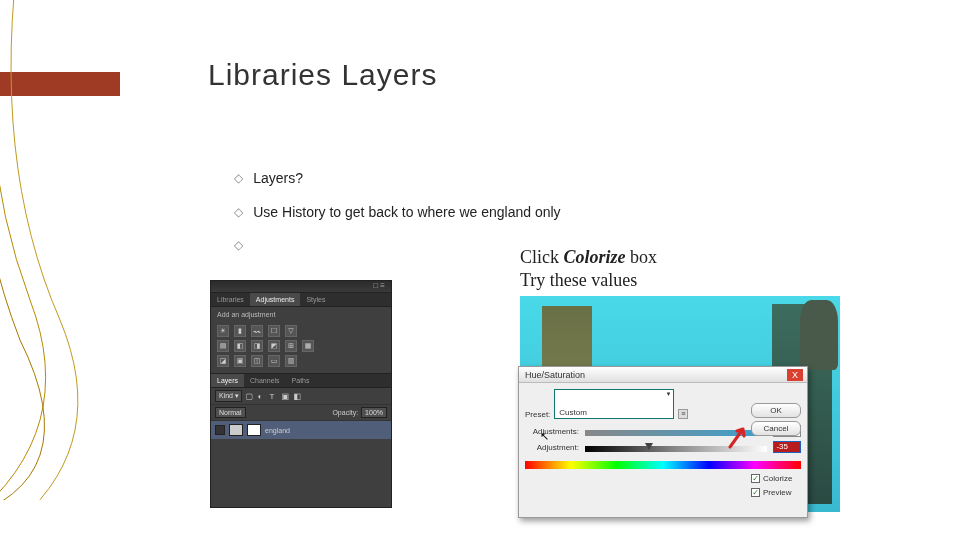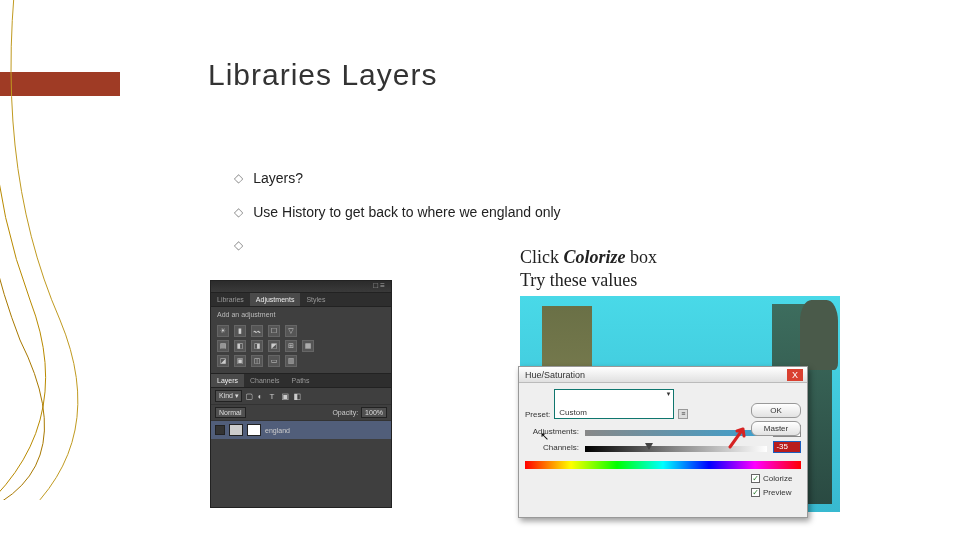--- a/index.html
+++ b/index.html
@@ -181,33 +181,33 @@
 
     <div class="slider-row sat">
       <span class="lab">Adjustments:</span>
       <span class="track">
           <span class="bar"></span>
           <span class="knob" style="left:97%"></span>
         </span>
       <span class="val">100</span>
     </div>
     <div class="slider-row light">
-      <span class="lab">Channels:</span>
+      <span class="lab">Adjustment:</span>
       <span class="track">
           <span class="bar"></span>
           <span class="knob" style="left:33%"></span>
         </span>
       <span class="val">-35</span>
     </div>
 
     <div class="spectrum"></div>
 
     <div class="dlg-side">
       <div class="winbtn">OK</div>
-      <div class="winbtn">Master</div>
+      <div class="winbtn">Cancel</div>
       <div style="height:30px"></div>
       <div class="chk">
           <span class="box">✓</span>
           <span>Colorize</span>
         </div>
       <div class="chk">
           <span class="box">✓</span>
           <span>Preview</span>
         </div>
     </div>

